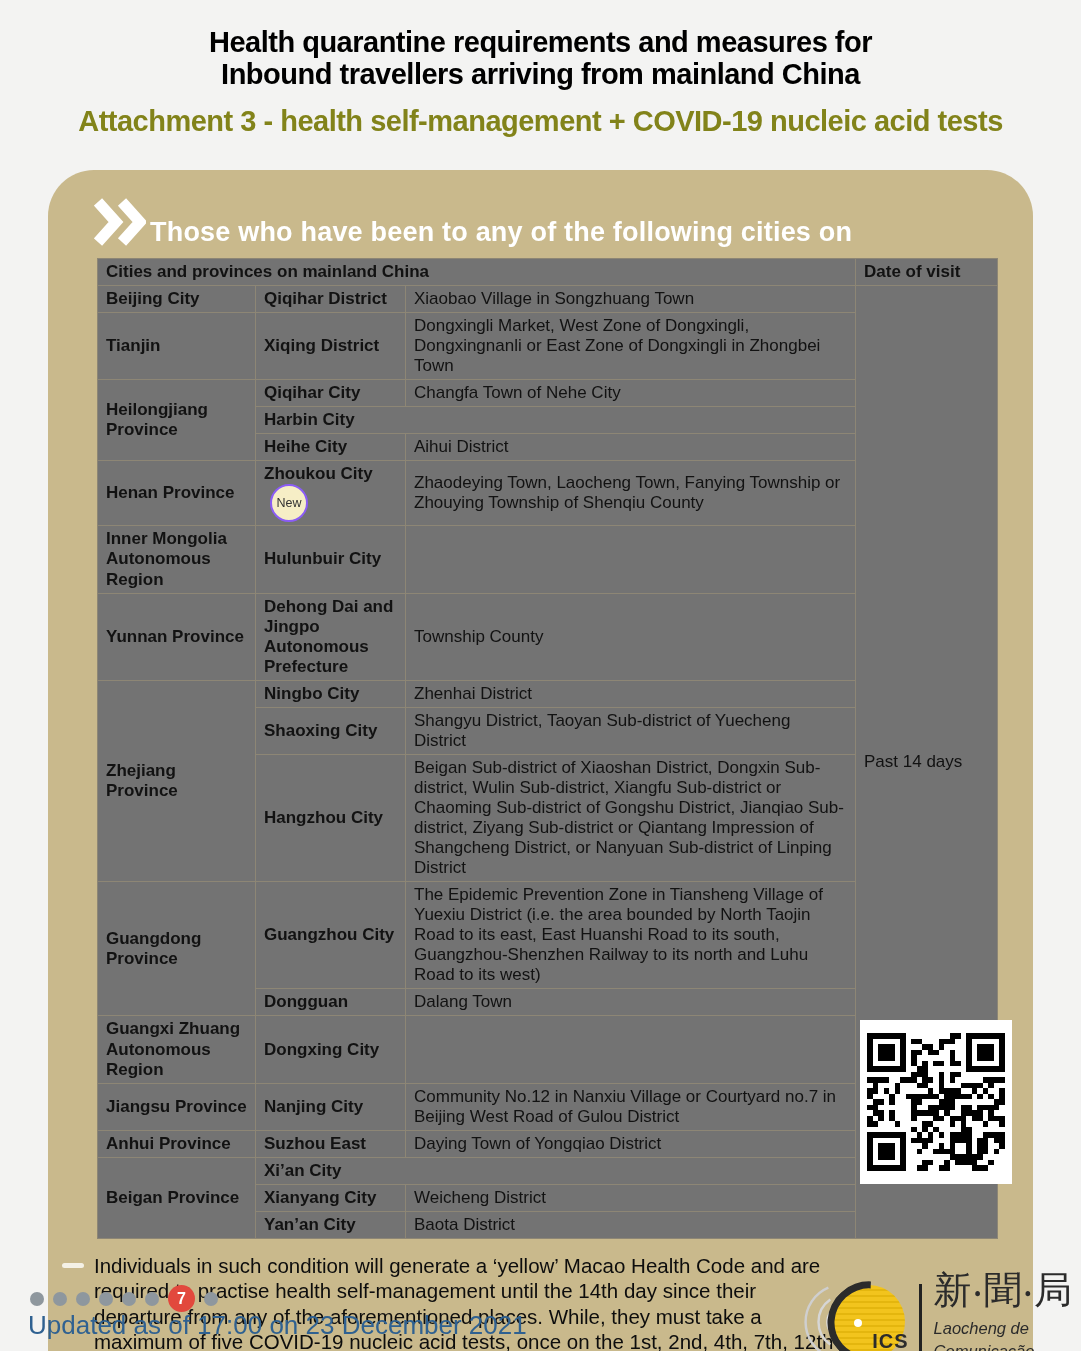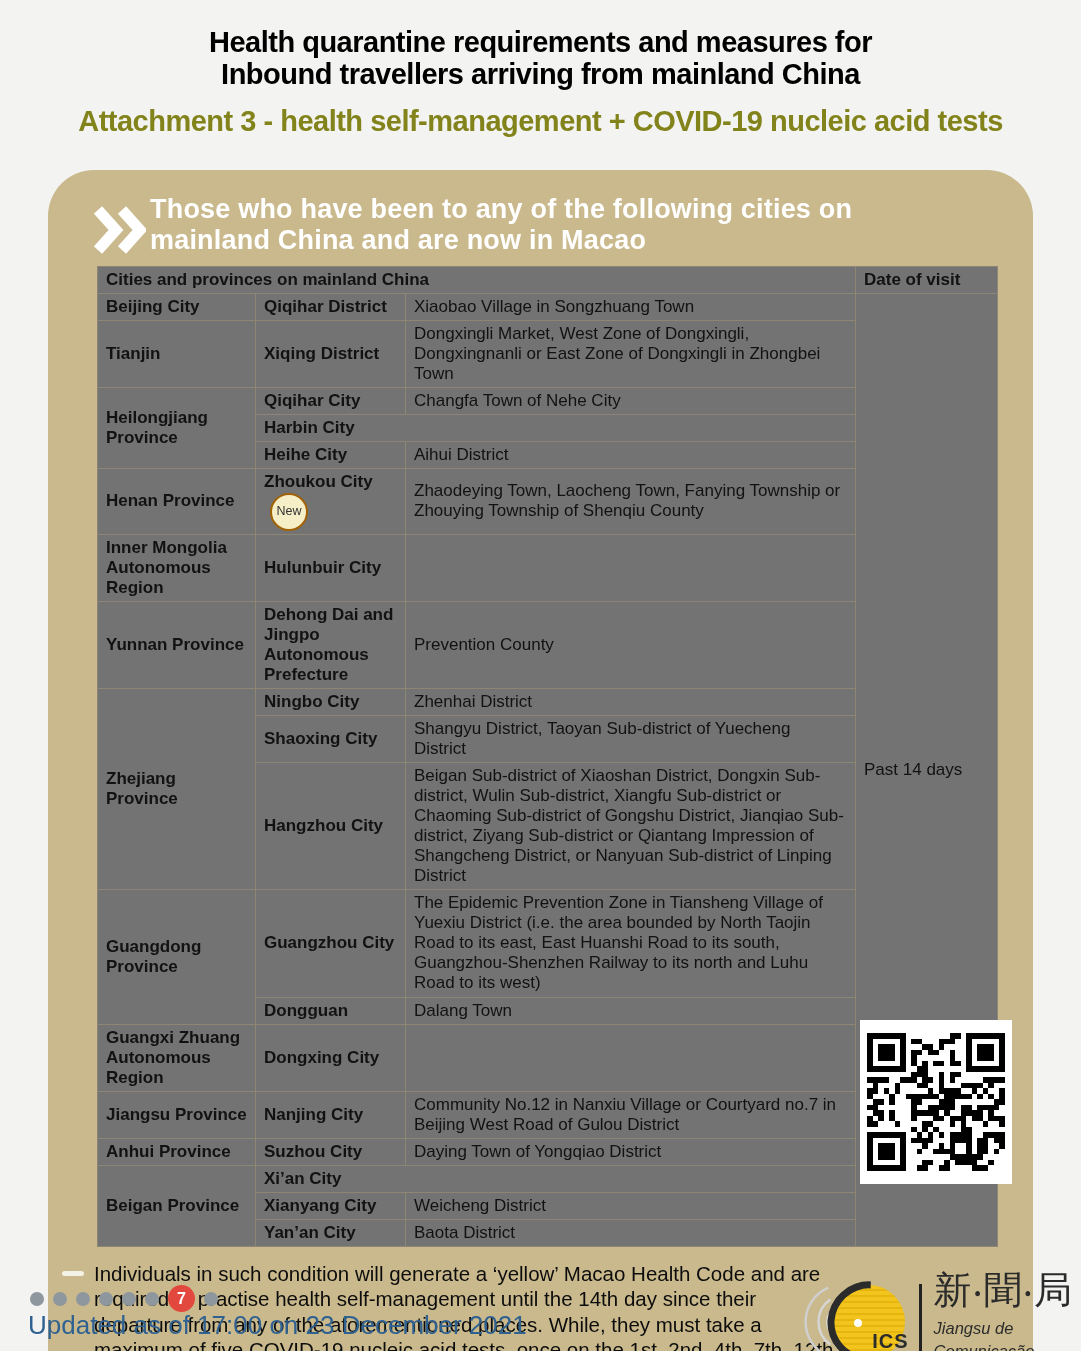--- a/index.html
+++ b/index.html
@@ -45,21 +45,21 @@
     vertical-align:middle; text-align:left; word-wrap:break-word;
   }
   th.hdr { font-weight:bold; text-align:center; height:26px; }
   td.province { color:#176b60; font-weight:bold; }
   td.city { font-weight:bold; }
   td.detail { font-size:16px; line-height:1.2; }
   td.datecell { font-size:17px; padding-left:10px; vertical-align:middle; }
   .new-badge {
     display:inline-flex; align-items:center; justify-content:center;
     width:38px; height:38px; border-radius:50%;
-    background:#f6eec6; border:2px solid #a16207;
+    background:#f6eec6; border:2px solid #8b5cf6;
     font-size:12.5px; font-weight:normal; color:#333; margin-left:6px;
     vertical-align:middle;
   }
   
   .notes { margin:14px 0 0 14px; }
   .note { display:flex; margin-bottom:14px; }
   .dash {
     width:22px; height:5px; border-radius:3px; background:#f4f1e6;
     margin:10px 10px 0 0; flex-shrink:0;
   }
@@ -116,21 +116,20 @@
 
 <div class="card">
 
   <div class="card-heading">
     <svg class="chevrons" viewBox="0 0 52 52">
       <polyline points="4,6 22,26 4,46" fill="none" stroke="#ffffff" stroke-width="11"></polyline>
       <polyline points="28,6 46,26 28,46" fill="none" stroke="#ffffff" stroke-width="11"></polyline>
     </svg>
     <div class="card-heading-text">
       <div>Those who have been to any of the following cities on</div>
-      <div>mainland China and are now in Macao</div>
     </div>
   </div>
 
   <table class="cities">
     <colgroup>
         <col style="width:158px">
         <col style="width:150px">
         <col style="width:450px">
         <col style="width:142px">
       </colgroup>
@@ -170,21 +169,21 @@
       <td class="detail">Zhaodeying Town, Laocheng Town, Fanying Township or Zhouying Township of Shenqiu County</td>
     </tr>
     <tr>
       <td class="province">Inner Mongolia Autonomous Region</td>
       <td class="city">Hulunbuir City</td>
       <td class="detail"></td>
     </tr>
     <tr>
       <td class="province">Yunnan Province</td>
       <td class="city">Dehong Dai and Jingpo Autonomous Prefecture</td>
-      <td class="detail">Prevention County</td>
+      <td class="detail">Township County</td>
     </tr>
     <tr>
       <td class="province" rowspan="3">Zhejiang Province</td>
       <td class="city">Ningbo City</td>
       <td class="detail">Zhenhai District</td>
     </tr>
     <tr>
       <td class="city">Shaoxing City</td>
       <td class="detail">Shangyu District, Taoyan Sub-district of Yuecheng District</td>
     </tr>
@@ -206,21 +205,21 @@
       <td class="city">Dongxing City</td>
       <td class="detail"></td>
     </tr>
     <tr>
       <td class="province">Jiangsu Province</td>
       <td class="city">Nanjing City</td>
       <td class="detail">Community No.12 in Nanxiu Village or Courtyard no.7 in Beijing West Road of Gulou District</td>
     </tr>
     <tr>
       <td class="province">Anhui Province</td>
-      <td class="city">Suzhou City</td>
+      <td class="city">Suzhou East</td>
       <td class="detail">Daying Town of Yongqiao District</td>
     </tr>
     <tr>
       <td class="province" rowspan="3">Beigan Province</td>
       <td class="city" colspan="2">Xi’an City</td>
     </tr>
     <tr>
       <td class="city">Xianyang City</td>
       <td class="detail">Weicheng District</td>
     </tr>
@@ -487,16 +486,16 @@
   </svg>
   <div class="logo-disc">
     <div class="disc-fill"></div>
     <div class="disc-c"></div>
     <div class="disc-dot"></div>
     <div class="disc-letters">ICS</div>
   </div>
   <div class="logo-divider"></div>
   <div>
     <div class="logo-cn">新‧聞‧局</div>
-    <div class="logo-pt">Jiangsu de</div>
+    <div class="logo-pt">Laocheng de</div>
     <div class="logo-pt">Comunicação Social</div>
   </div>
 </div>
 
 </body></html>

